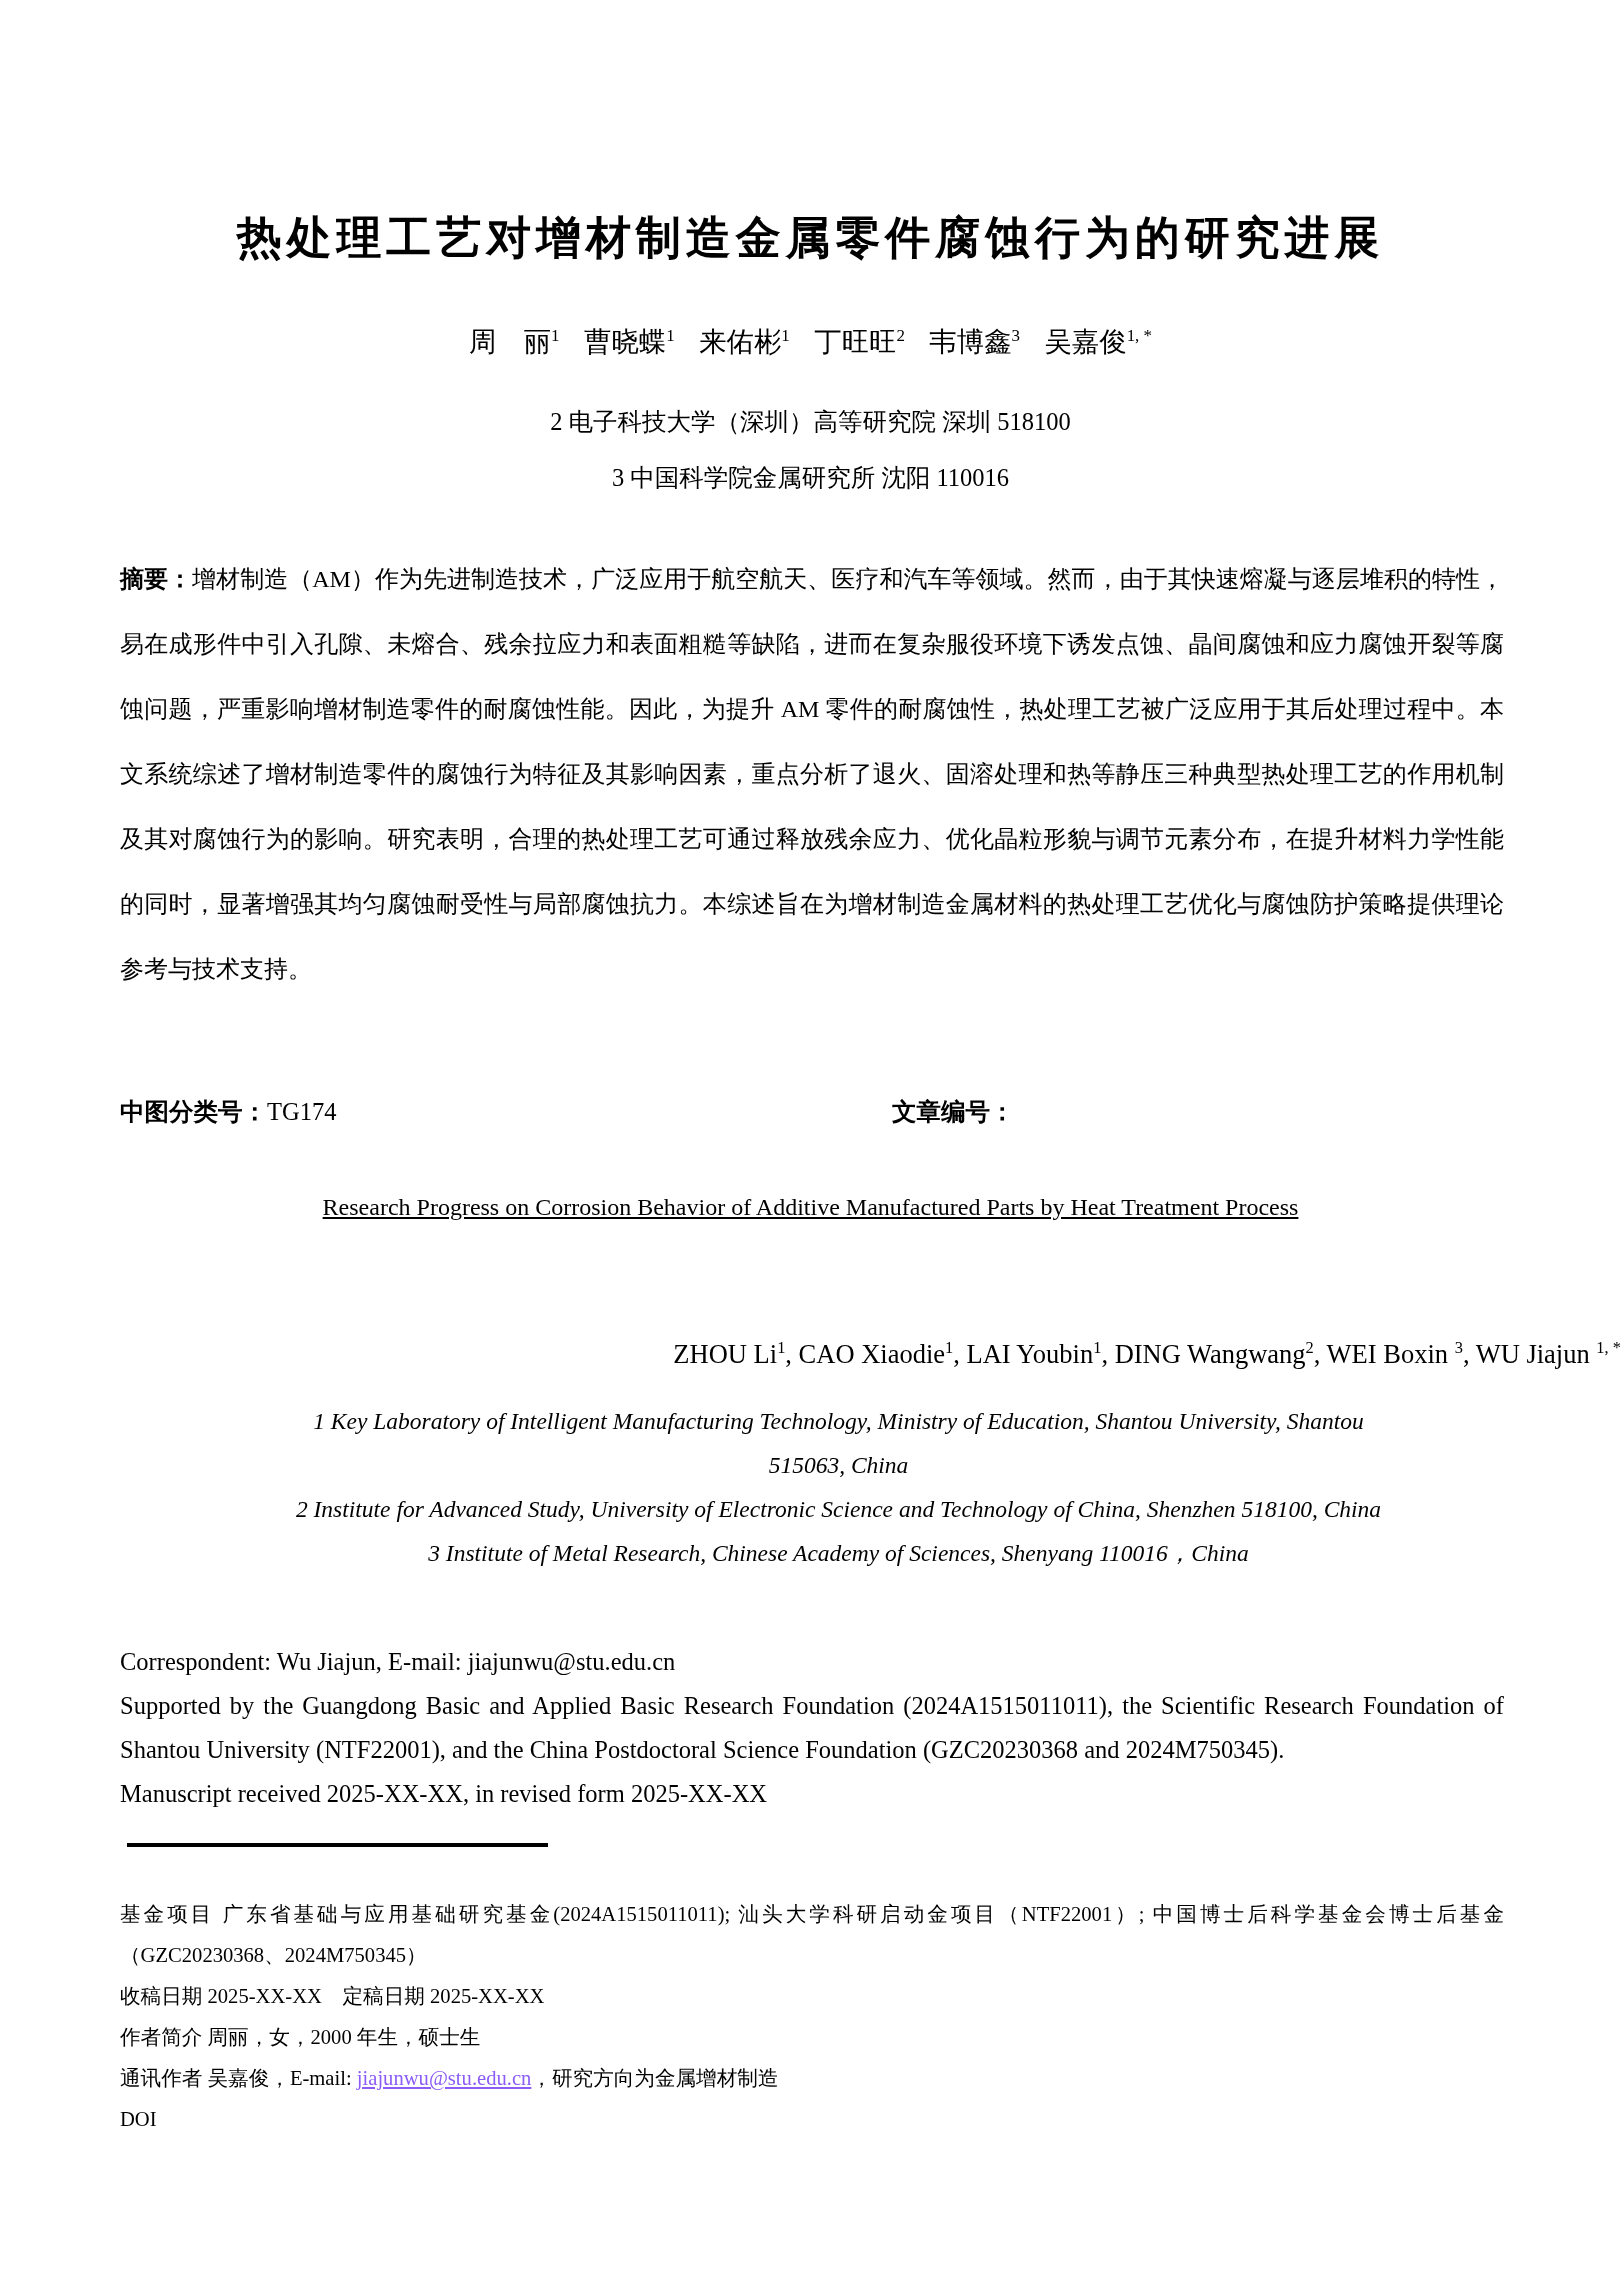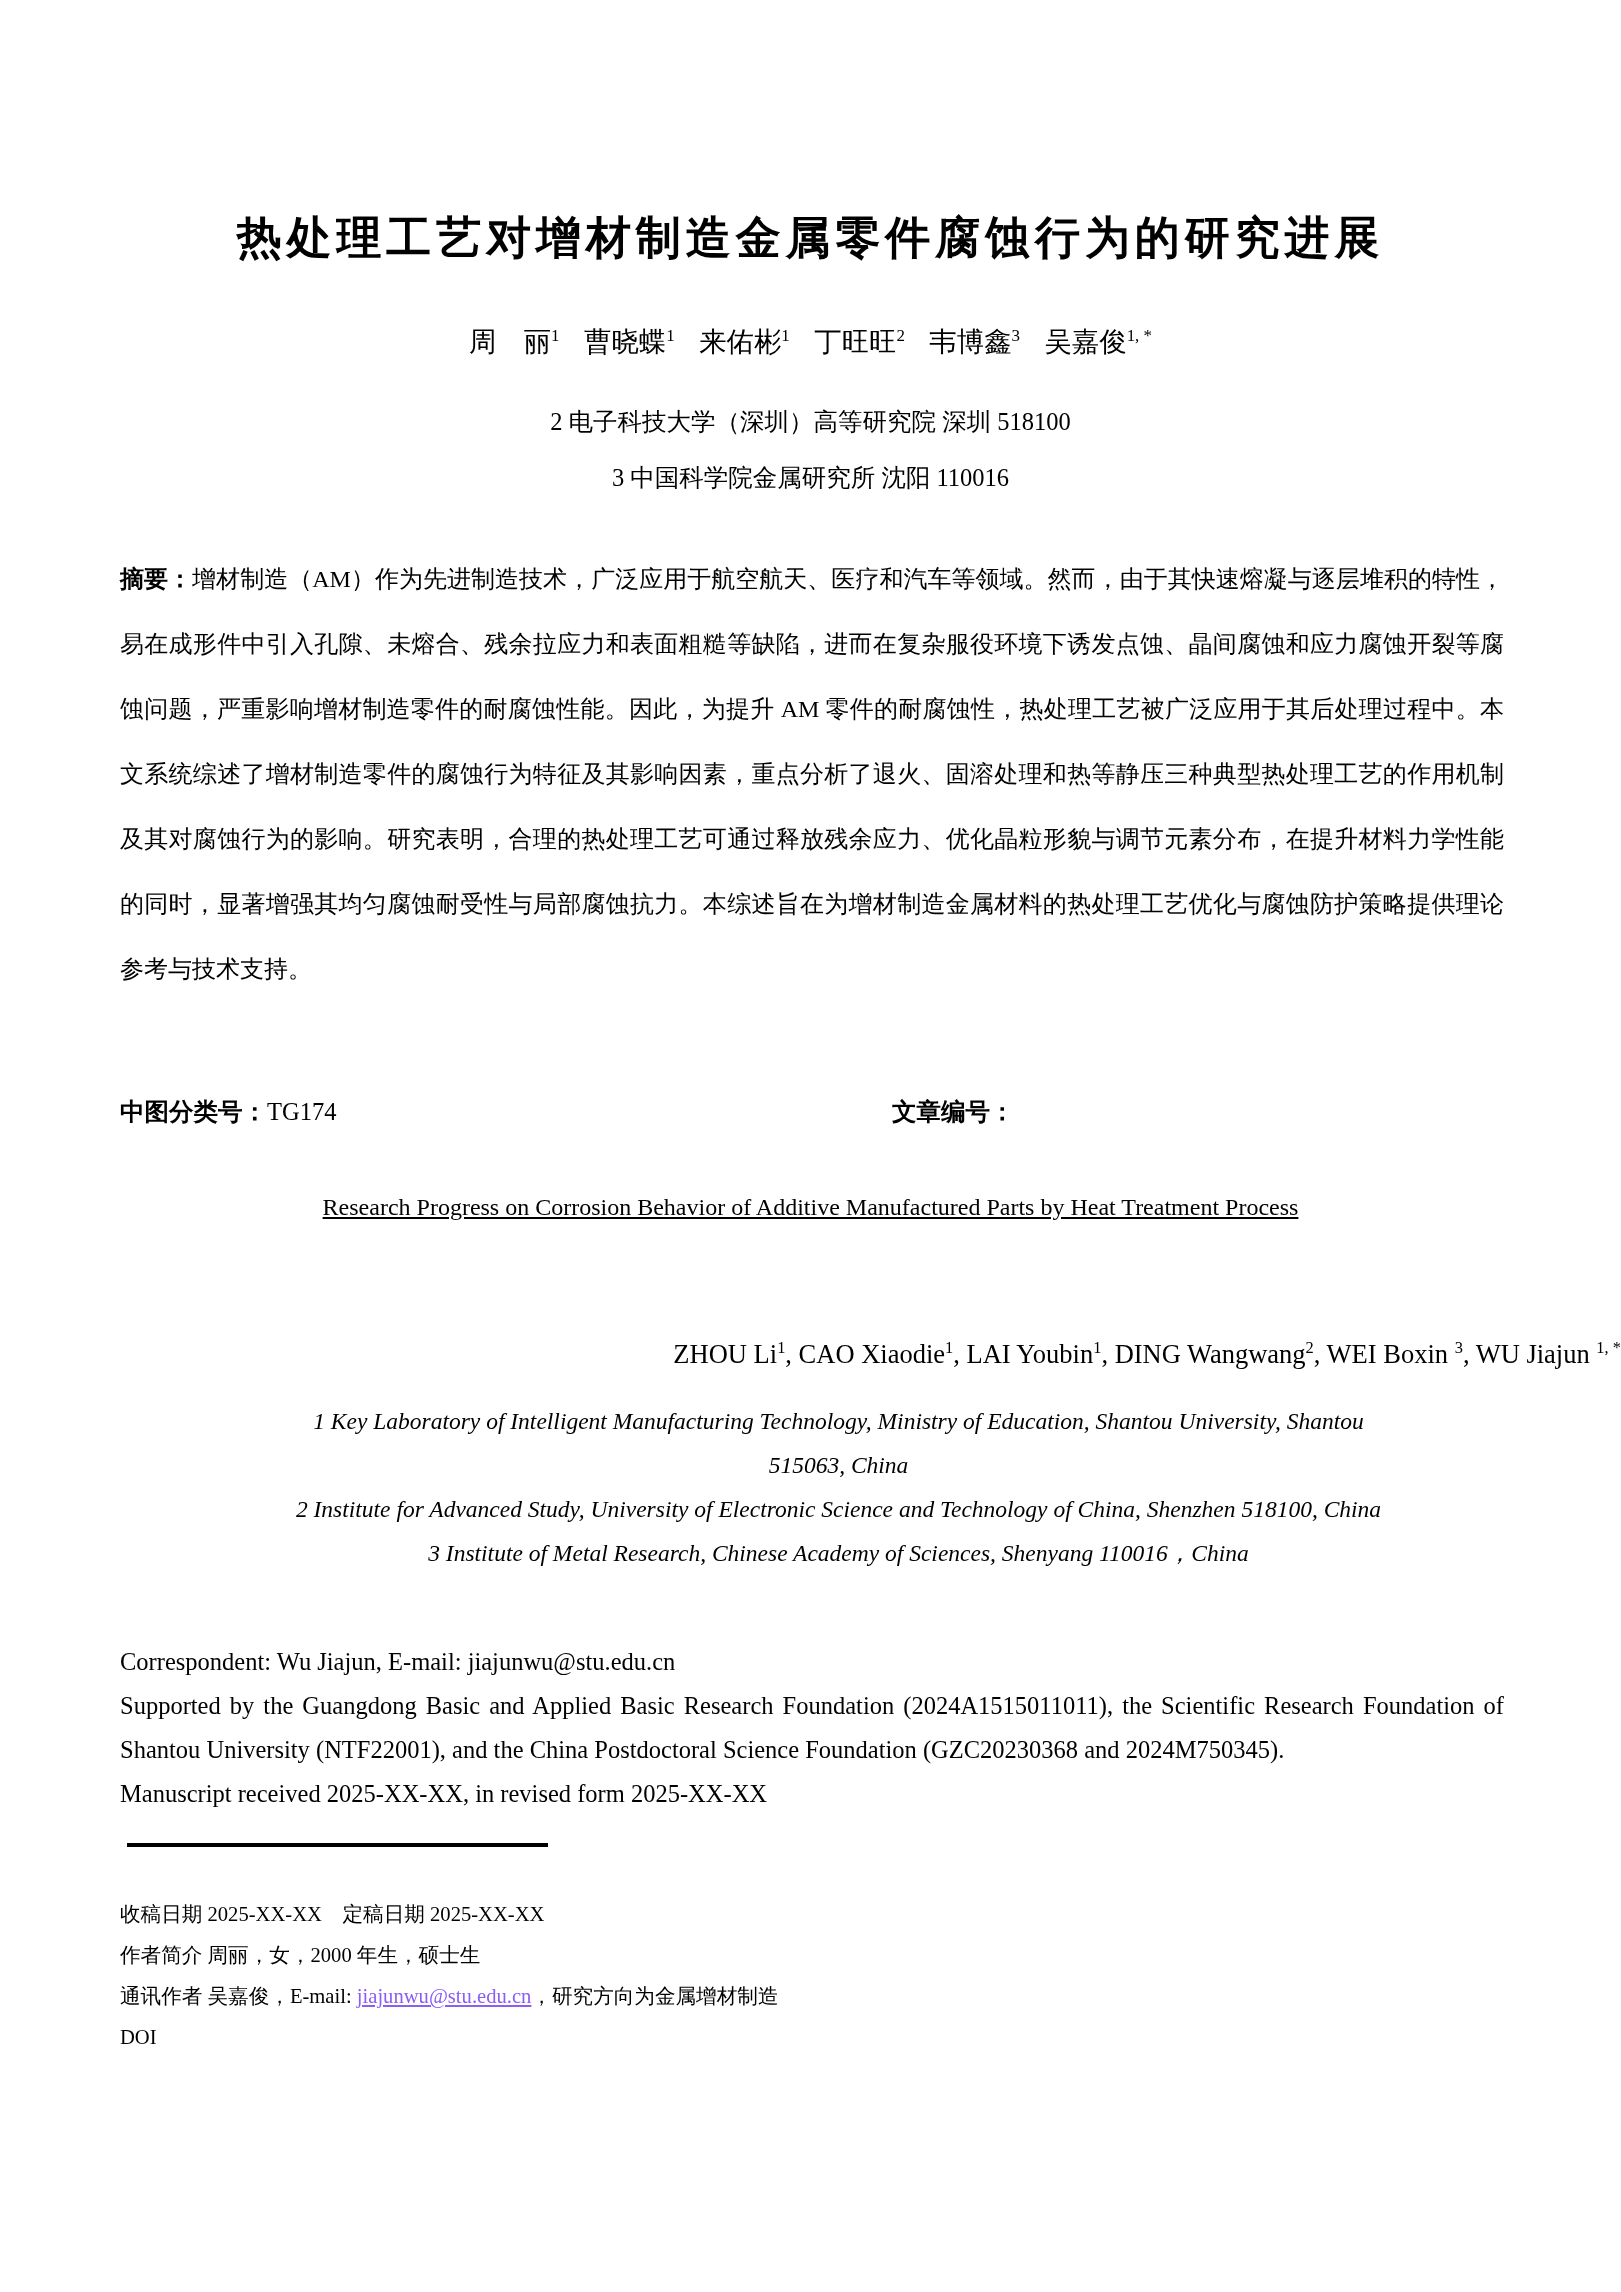--- a/index.html
+++ b/index.html
@@ -120,20 +120,21 @@
 
   <div class="corr-block">
     <p>Correspondent: Wu Jiajun, E-mail: jiajunwu@stu.edu.cn</p>
     <p>Supported by the Guangdong Basic and Applied Basic Research Foundation (2024A1515011011), the Scientific Research Foundation of Shantou University (NTF22001), and the China Postdoctoral Science Foundation (GZC20230368 and 2024M750345).</p>
     <p>Manuscript received 2025-XX-XX, in revised form 2025-XX-XX</p>
   </div>
 
   <div class="footnote-rule"></div>
 
   <div class="footnotes">
+    <p>基金项目 广东省基础与应用基础研究基金(2024A1515011011); 汕头大学科研启动金项目（NTF22001）; 中国博士后科学基金会博士后基金（GZC20230368、2024M750345）</p>
     <p>收稿日期 2025-XX-XX　定稿日期 2025-XX-XX</p>
     <p>作者简介 周丽，女，2000 年生，硕士生</p>
     <p><span>通讯作者 吴嘉俊，E-mail: </span><a class="email-link">jiajunwu@stu.edu.cn</a><span>，研究方向为金属增材制造</span></p>
     <p>DOI</p>
   </div>
 
 </div>
 
 
 </body></html>

